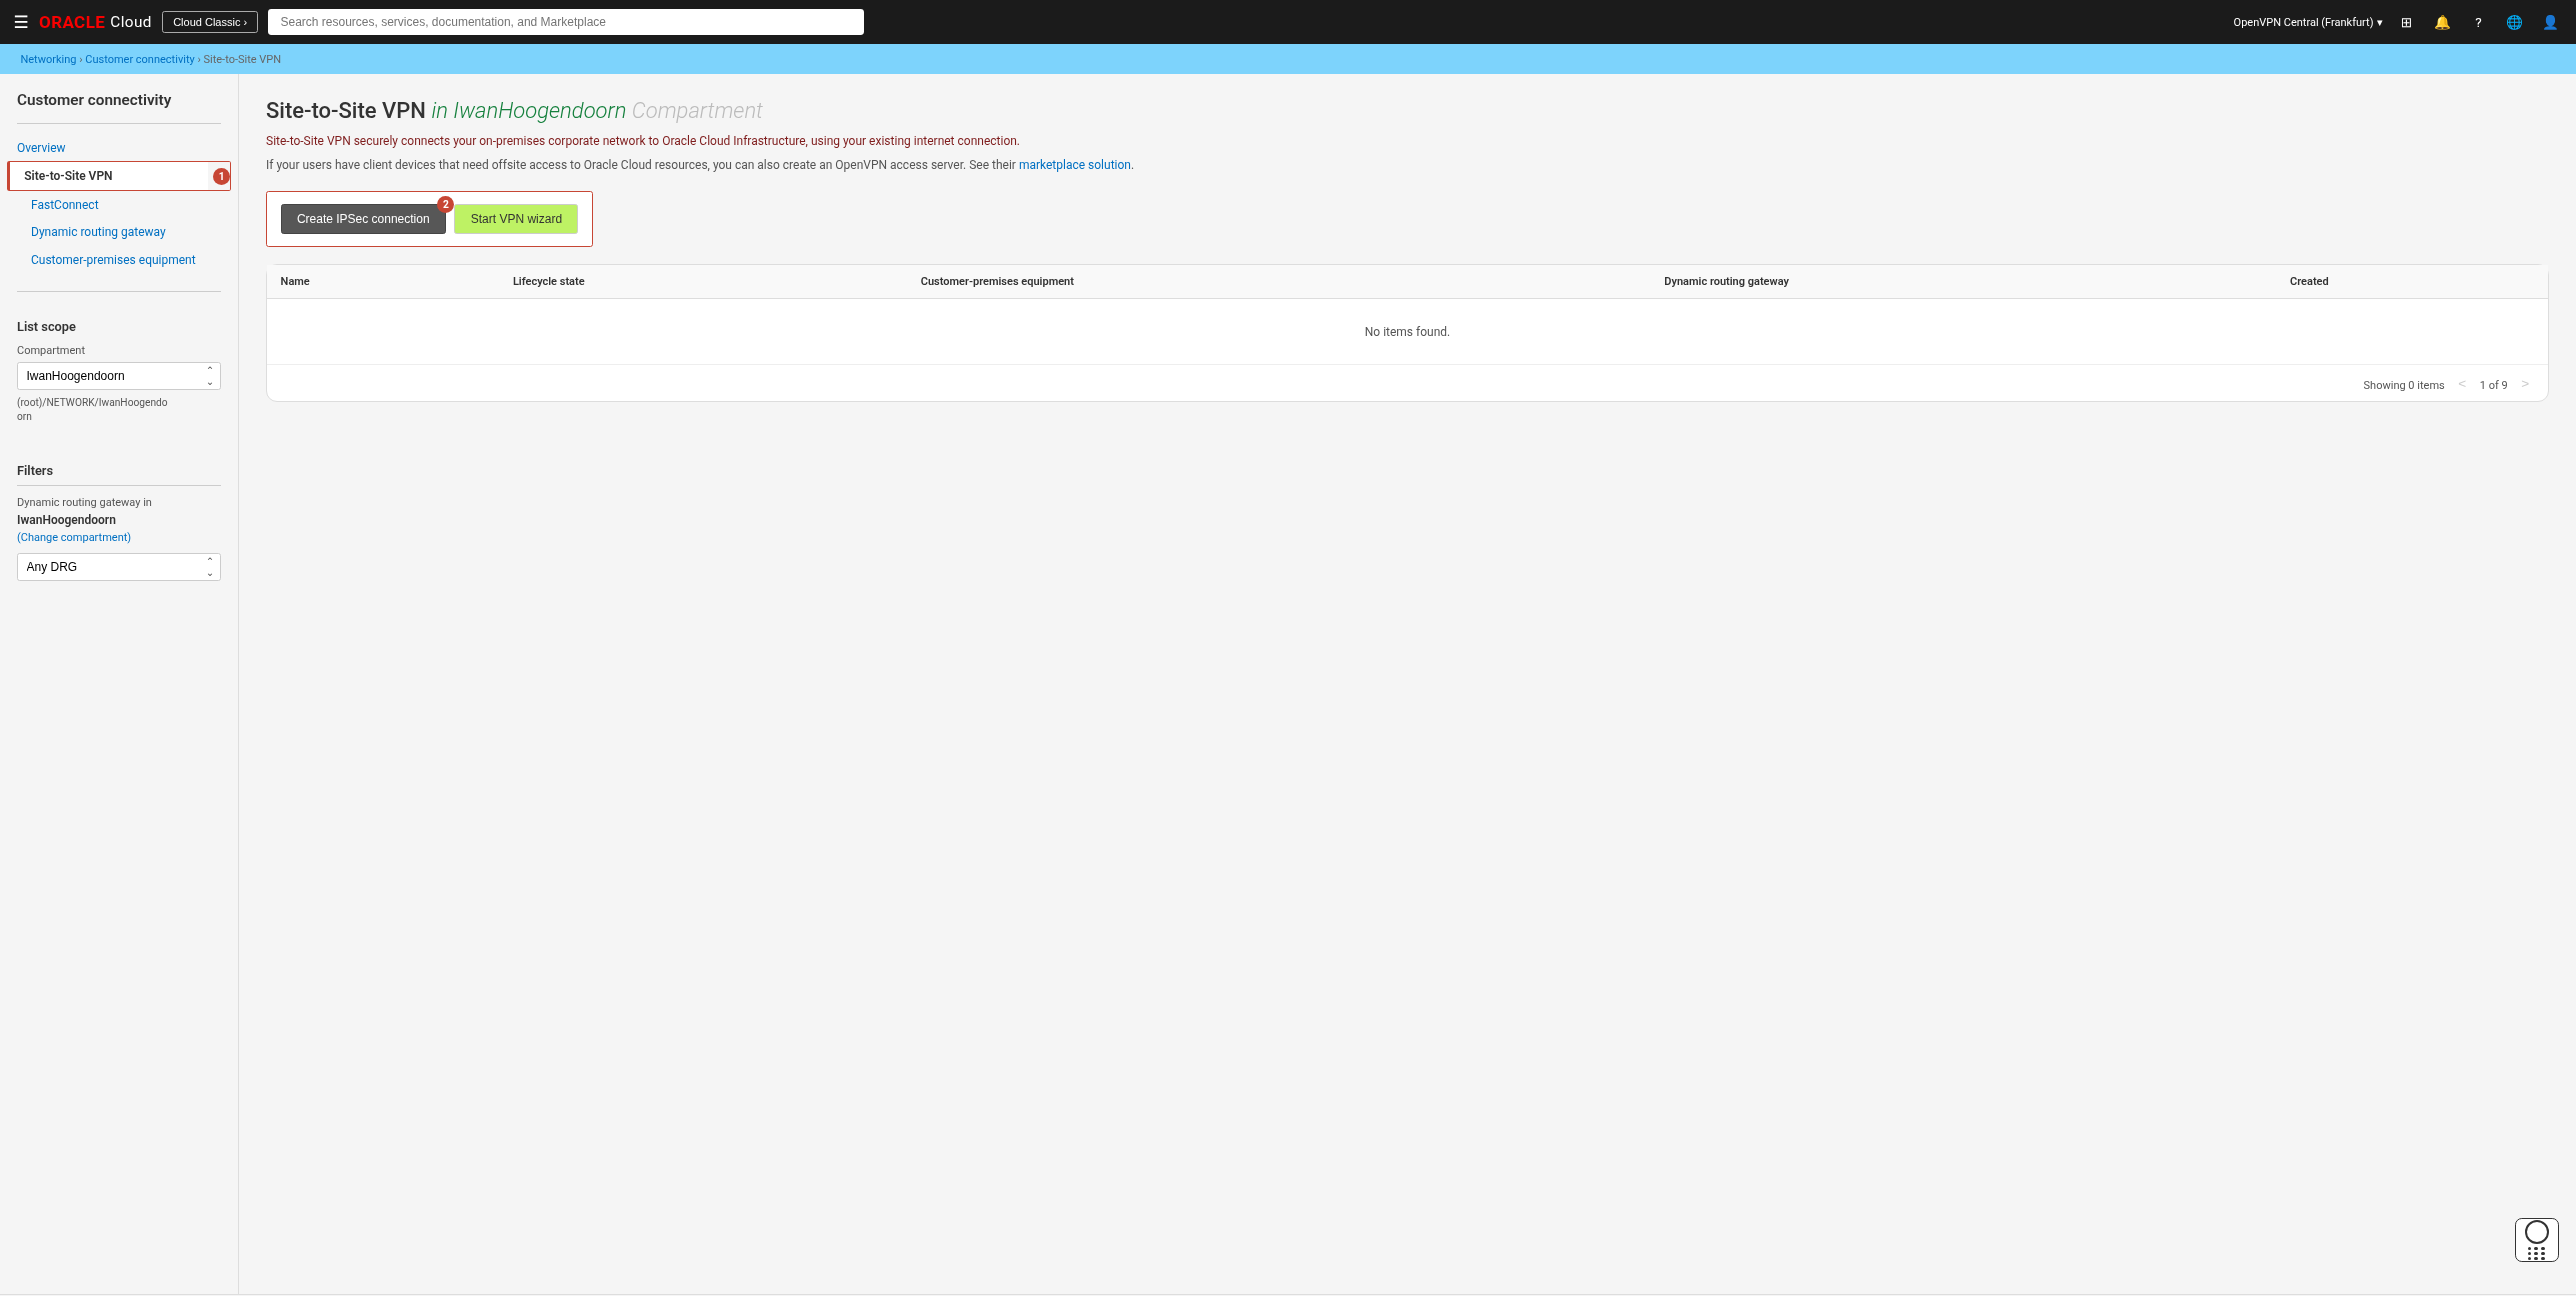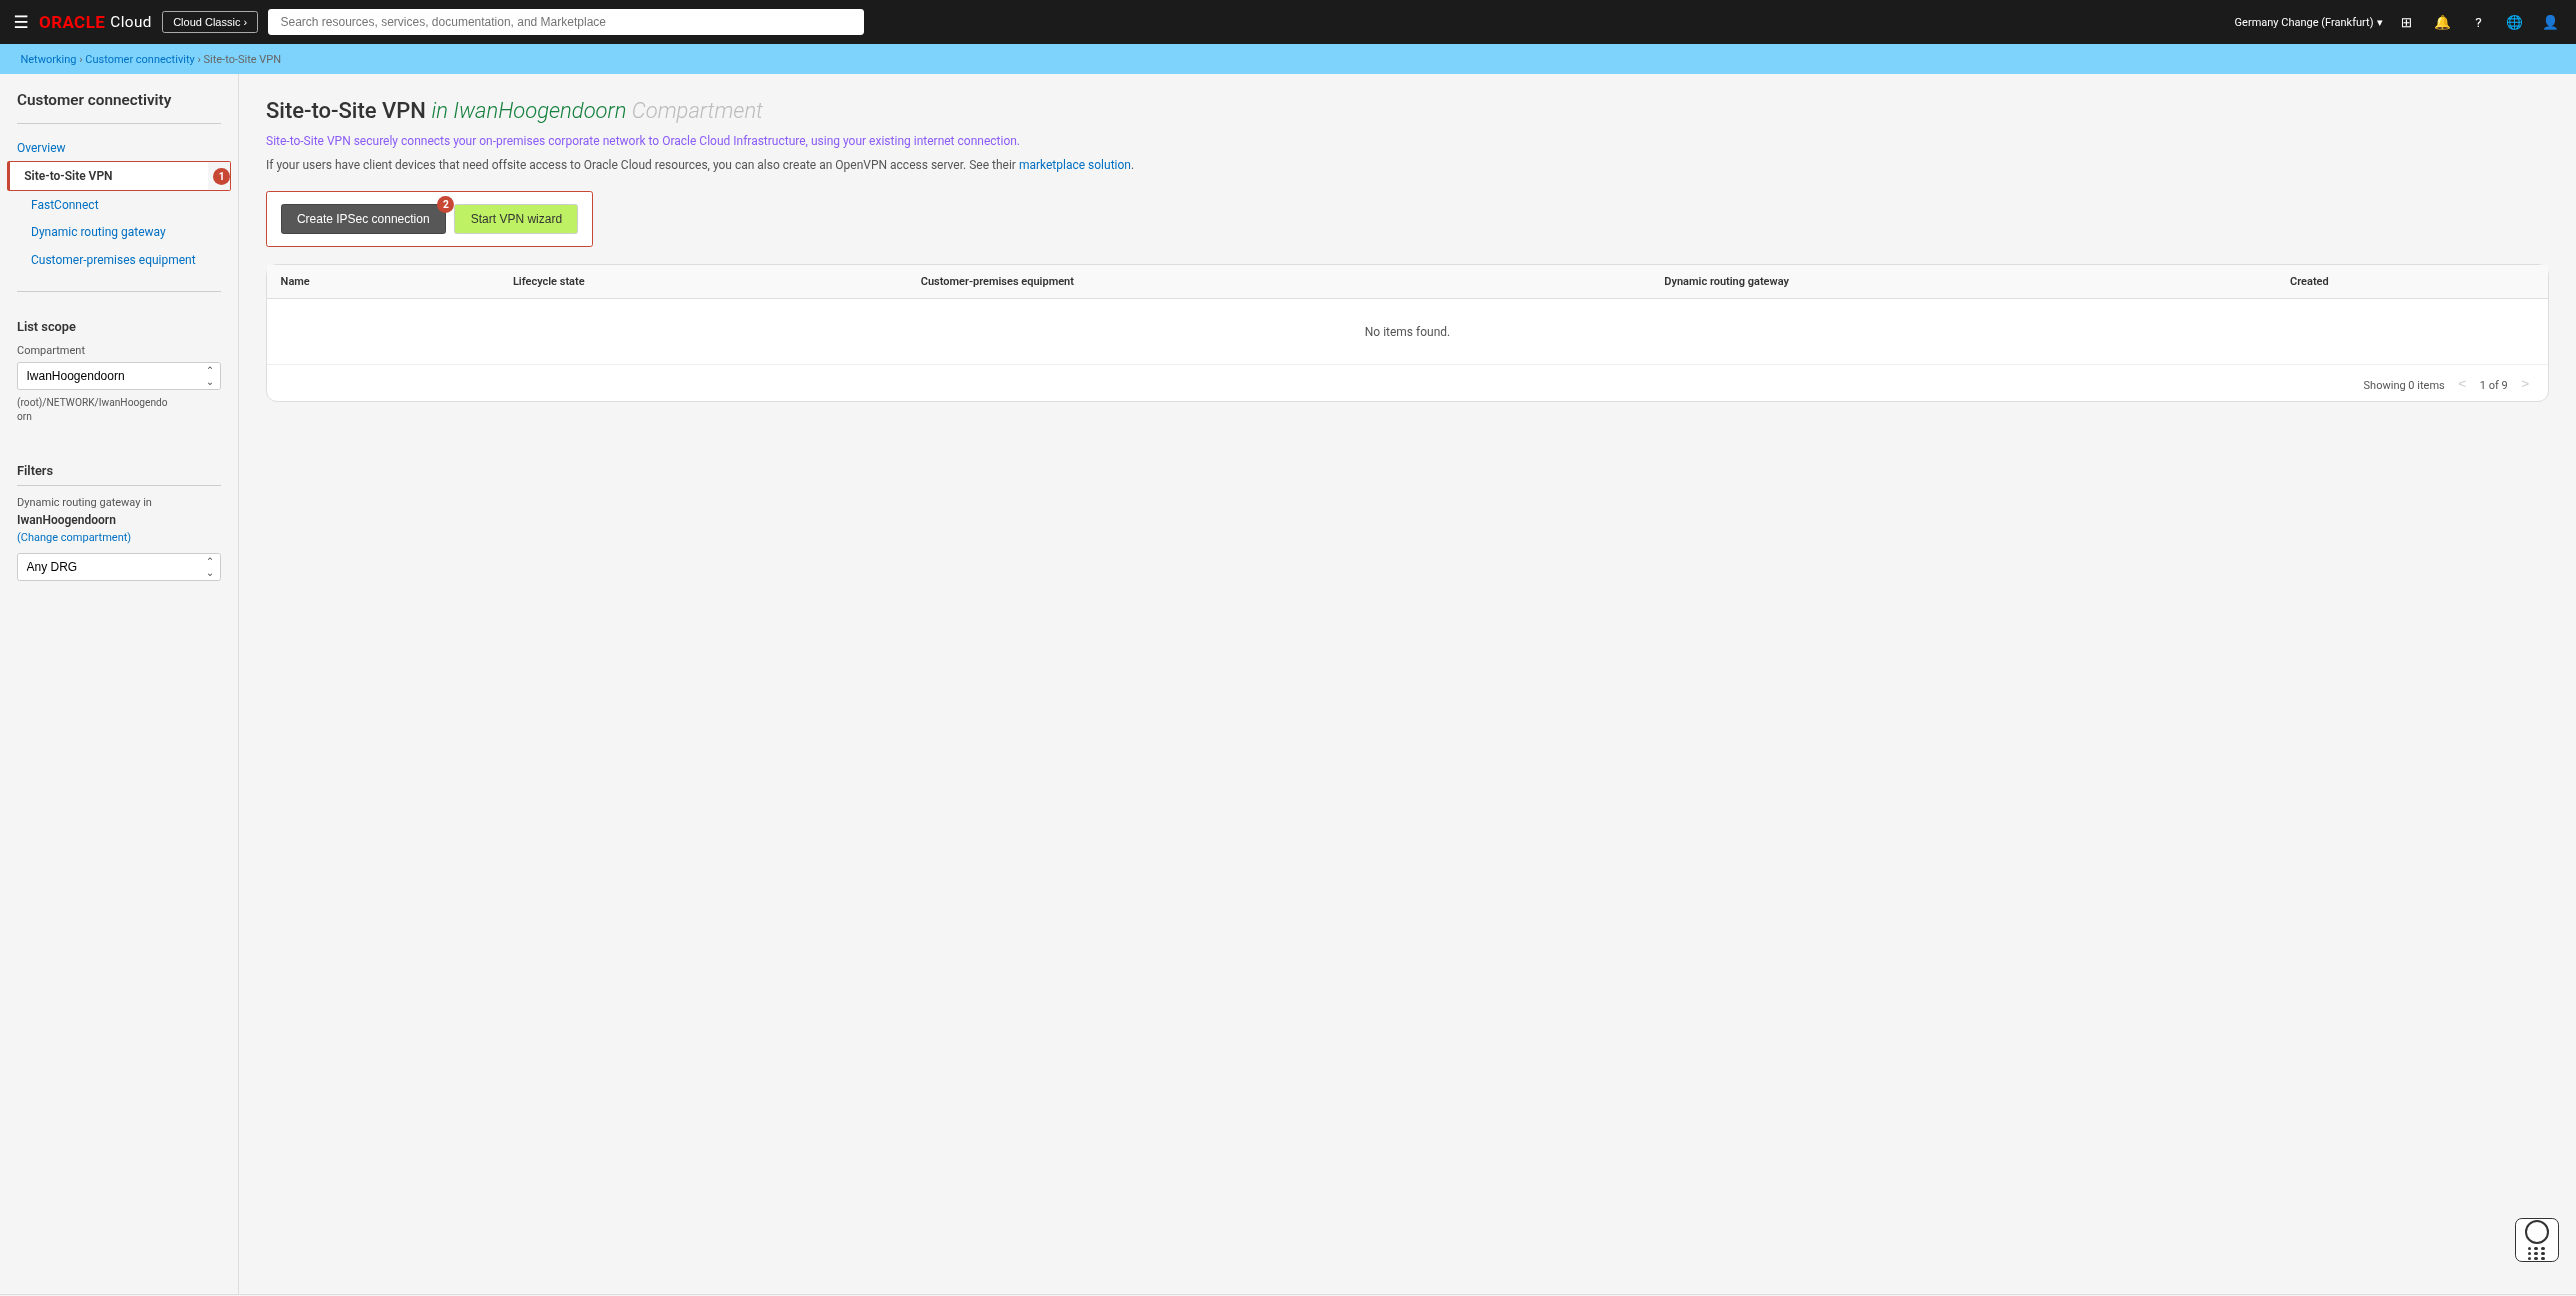--- a/index.html
+++ b/index.html
@@ -273,21 +273,21 @@
       color: #15803d;
       font-weight: 300;
     }
     .page-title .compartment {
       font-style: italic;
       color: #bbb;
       font-weight: 300;
     }
     .page-desc {
       font-size: 12px;
-      color: #8b5cf6;
+      color: #7f1d1d;
       margin-bottom: 6.8px;
       line-height: 1.5;
     }
     .page-desc2 {
       font-size: 12px;
       color: #555;
       margin-bottom: 17px;
       line-height: 1.5;
     }
     .page-desc2 a { color: #0070c2; text-decoration: none; }
@@ -439,21 +439,21 @@
   <div class="topnav-logo">
     <span class="oracle">ORACLE</span>
     <span>Cloud</span>
   </div>
   <button class="topnav-classic-btn">Cloud Classic ›</button>
   <div class="topnav-search">
     <input type="text" placeholder="Search resources, services, documentation, and Marketplace" style="">
   </div>
   <div class="topnav-right">
     <div class="topnav-region">
-      <span>Germany Change (Frankfurt)</span>
+      <span>OpenVPN Central (Frankfurt)</span>
       <span>▾</span>
     </div>
     <div class="topnav-icon">⊞</div>
     <div class="topnav-icon">🔔</div>
     <div class="topnav-icon">?</div>
     <div class="topnav-icon">🌐</div>
     <div class="topnav-icon">👤</div>
   </div>
 </nav>
 

